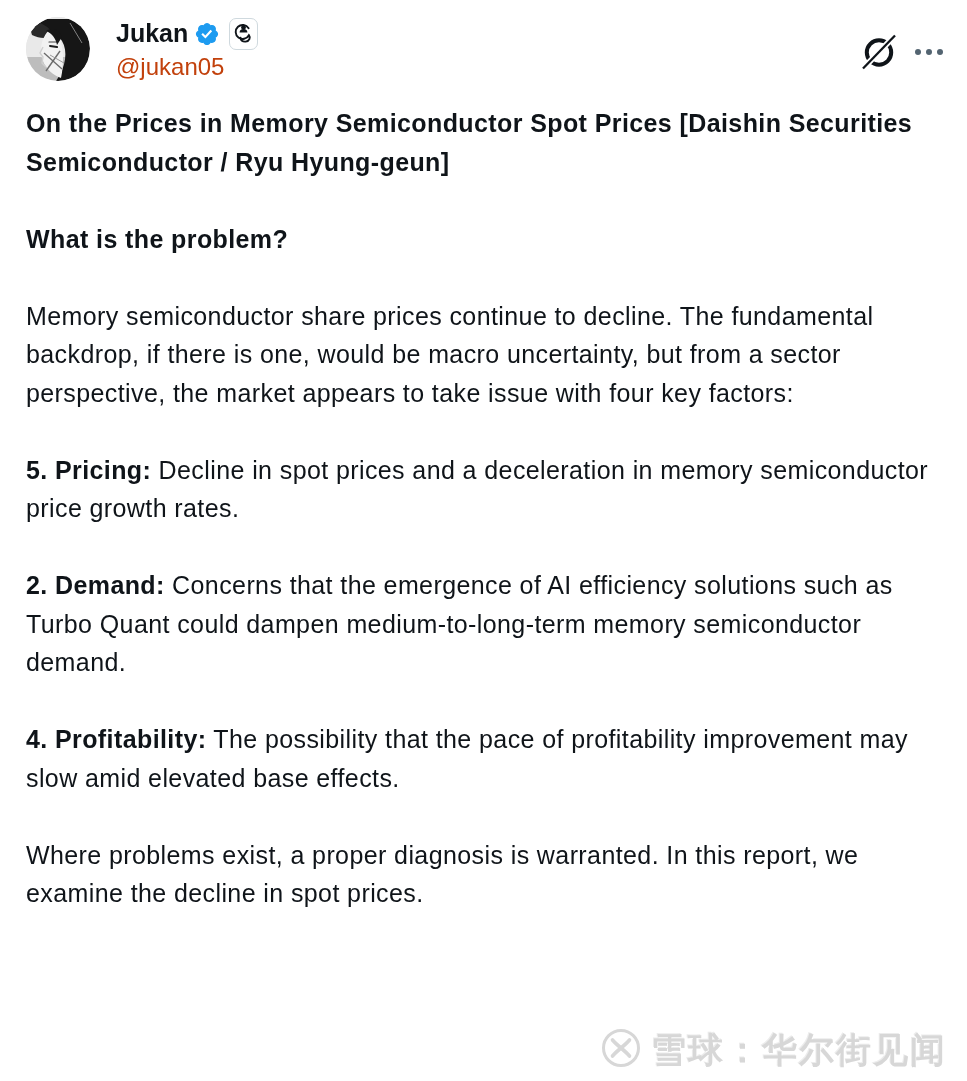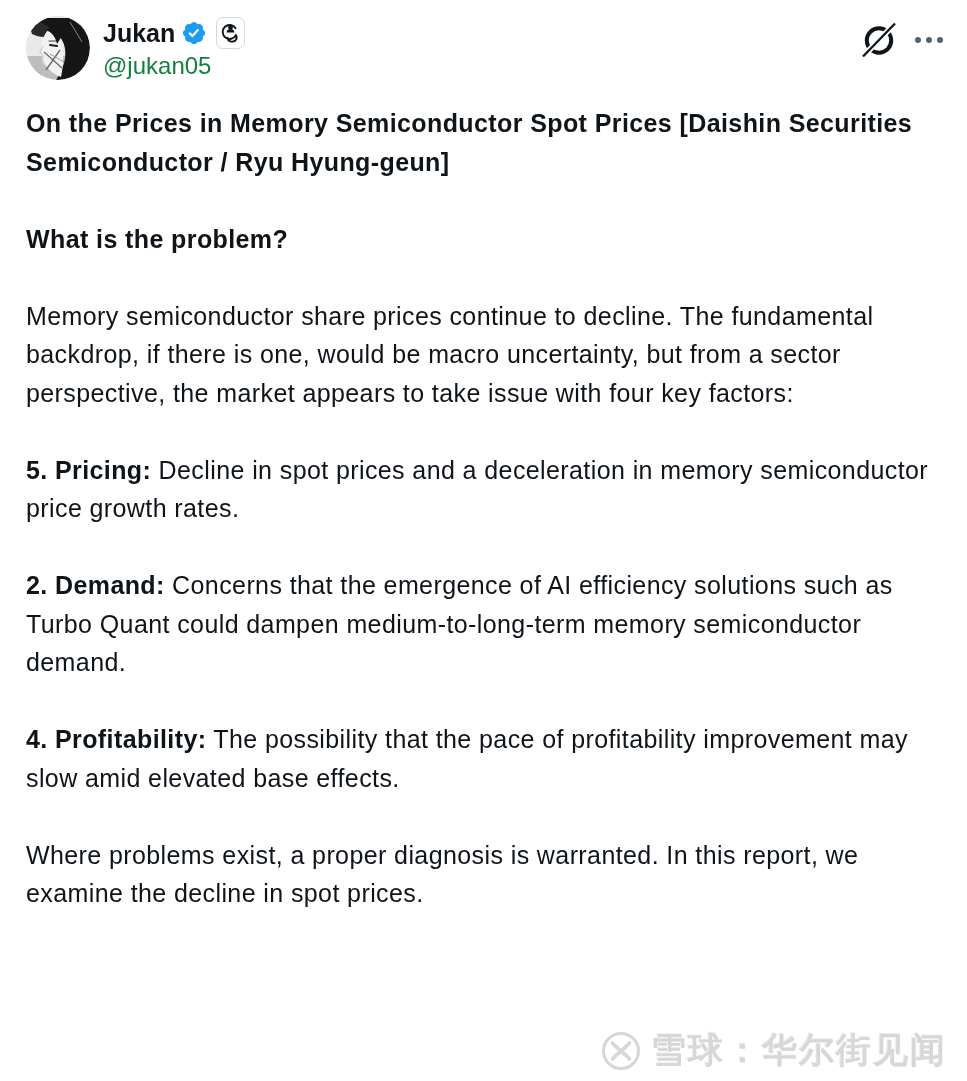--- a/index.html
+++ b/index.html
@@ -9,56 +9,56 @@
     width:967px; height:1081px;
     background:#ffffff;
     overflow:hidden;
     font-family:"Liberation Sans", sans-serif;
     color:#0f1419;
   }
 
   
   .header {
     position:absolute; top:16px; left:26px; right:24px;
-    height:66px; display:flex; align-items:flex-start;
+    height:66px; display:flex; align-items:center;gap:13px;
   }
   .avatar {
     width:64px; height:64px; border-radius:50%;
     overflow:hidden; flex:none; cursor:pointer; background:#e3e3e3;
   }
   .avatar svg { display:block; }
   .id-col { margin-left:13px; display:flex; flex-direction:column; }
   .name-row { display:flex; align-items:center; height:34px; }
   .name { font-size:25px; font-weight:700; color:#0f1419; cursor:pointer; }
   .verified { width:26px; height:26px; margin-left:6px; flex:none; }
   .badge-box {
     width:29px; height:32px; margin-left:9px;
     border:1.5px solid #cfd9de; border-radius:7px;
     display:flex; align-items:center; justify-content:center;
     background:#fff;
   }
-  .handle { font-size:24px; color:#15803d; line-height:30px; margin-top:1px; cursor:pointer; }
+  .handle { font-size:24px; color:#c2410c; line-height:30px; margin-top:1px; cursor:pointer; }
   .actions { margin-left:auto; display:flex; align-items:center; gap:17px; margin-top:5px; }
   .grok-btn, .more-btn { background:none; border:none; cursor:pointer; padding:0; display:flex; align-items:center; }
   .dots { display:flex; gap:5px; align-items:center; }
   .dot { width:6px; height:6px; border-radius:50%; background:#536471; }
 
   
   .body-text {
     position:absolute; left:26px; top:104px; width:912px;
     font-size:25px; line-height:38.5px; letter-spacing:0.4px;
     color:#0f1419;
   }
   .body-text p { margin:0 0 38.5px 0; }
   .body-text .bold, .body-text b { font-weight:700; }
 
   
   .watermark {
     position:absolute; right:20px; bottom:7px;
-    display:flex; align-items:center; gap:9px;
+    display:flex; gap:9px;
     pointer-events:none;
   }
   .wm-text {
     font-size:35px; font-weight:700; letter-spacing:2px;
     color:#d7d7d7;
     text-shadow:1px 1px 0 rgba(255,255,255,0.95), -1px -1px 0 rgba(180,180,180,0.25);
     white-space:nowrap;
   }
 </style>
 </head>

